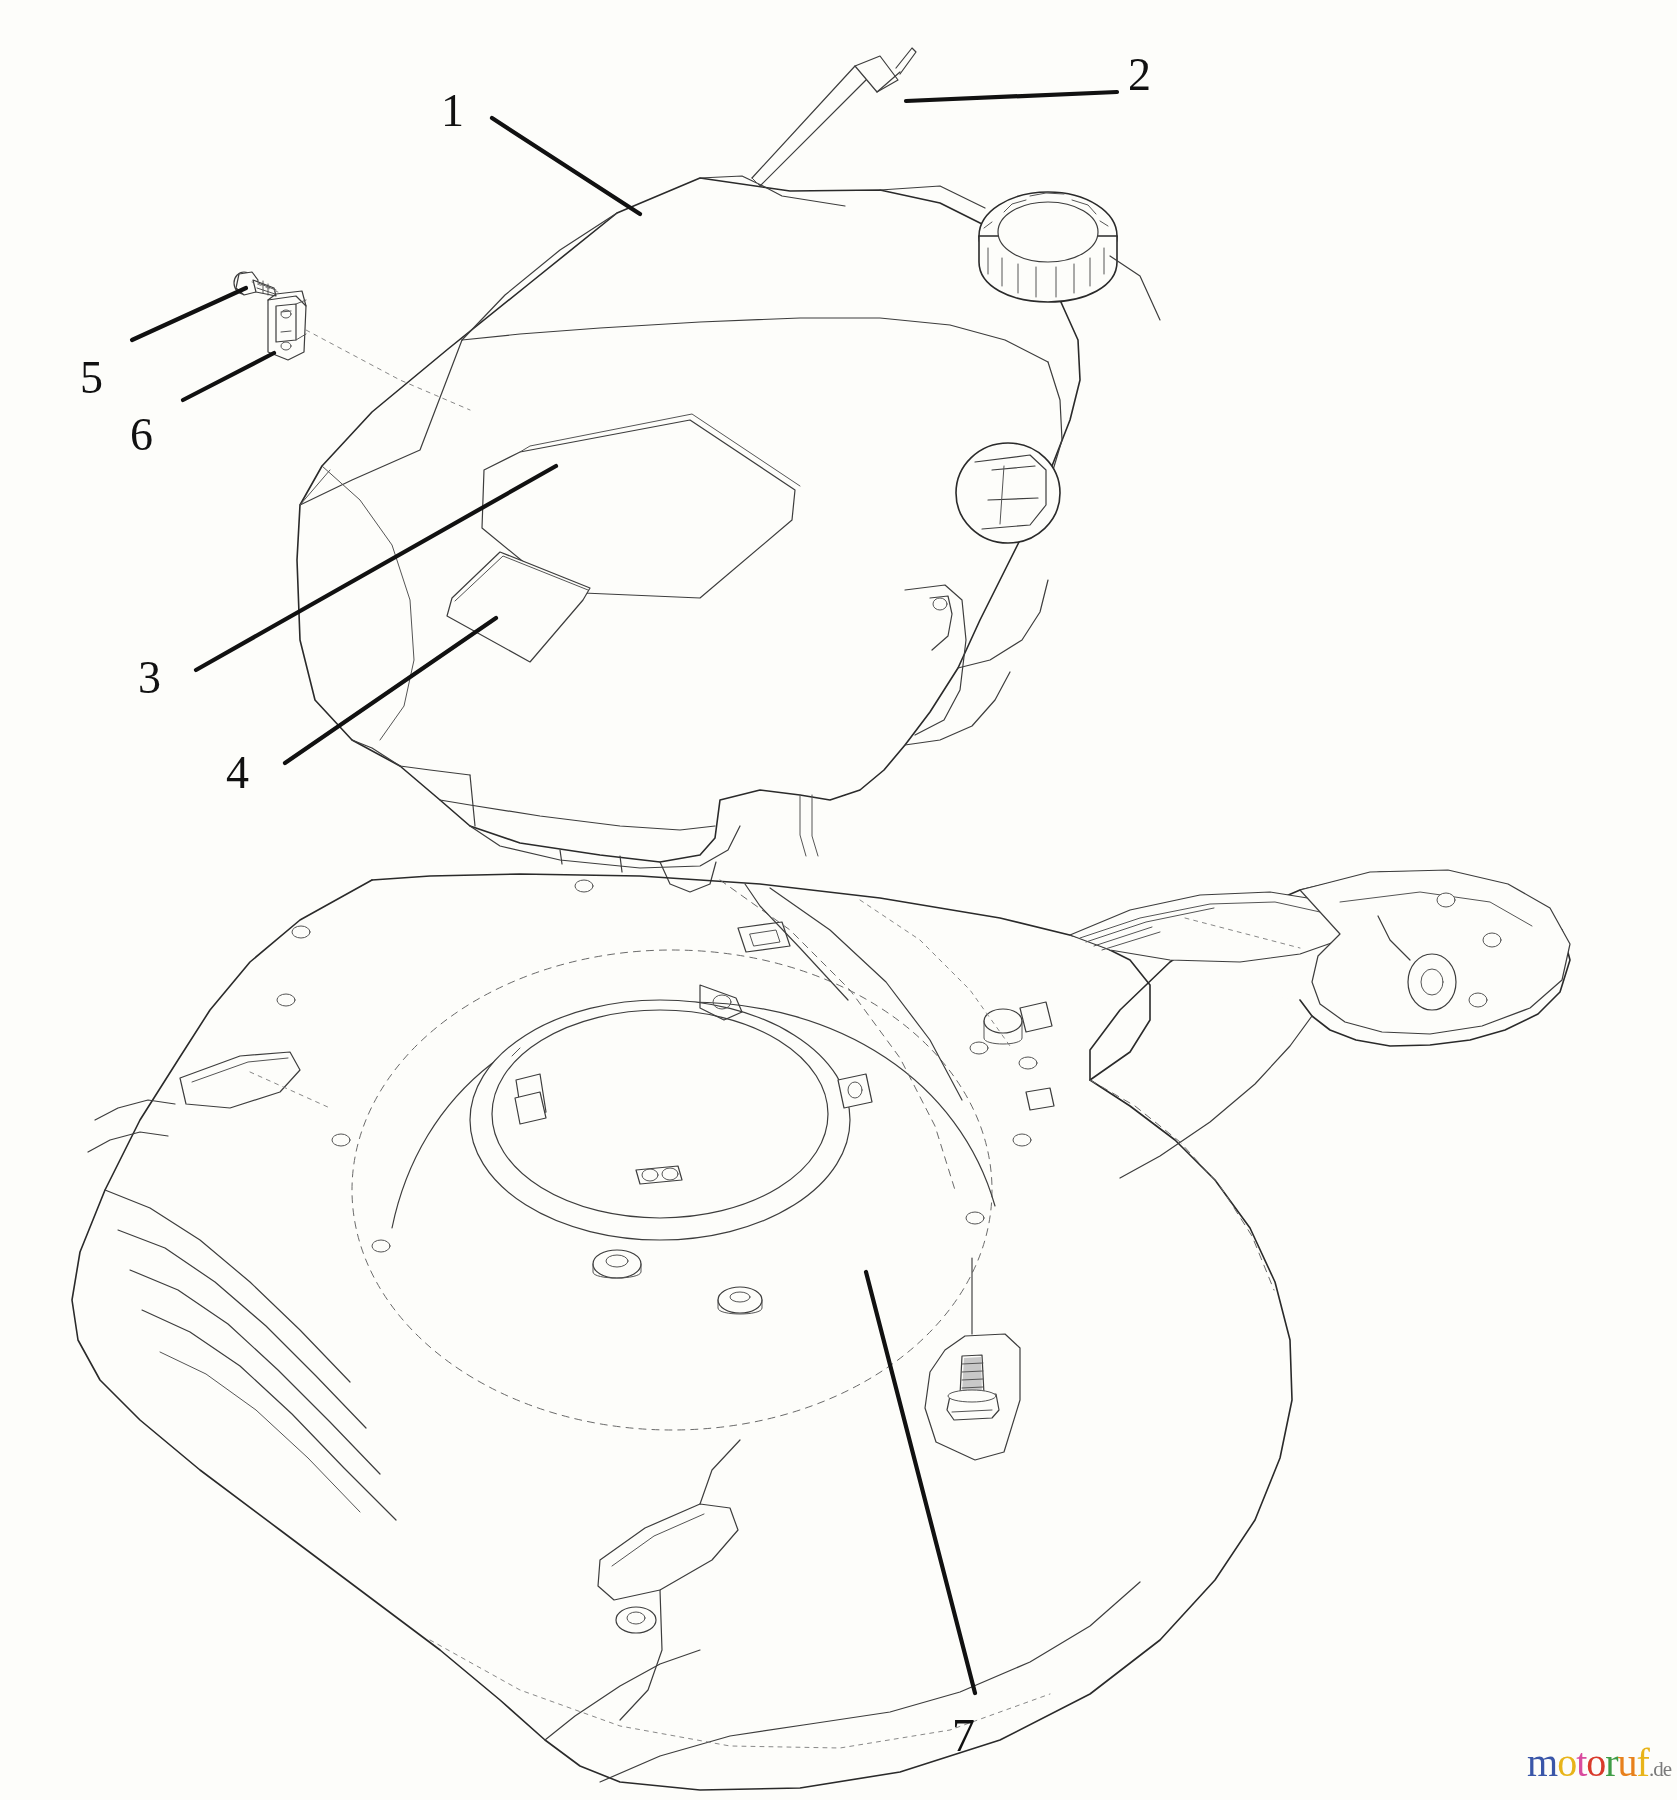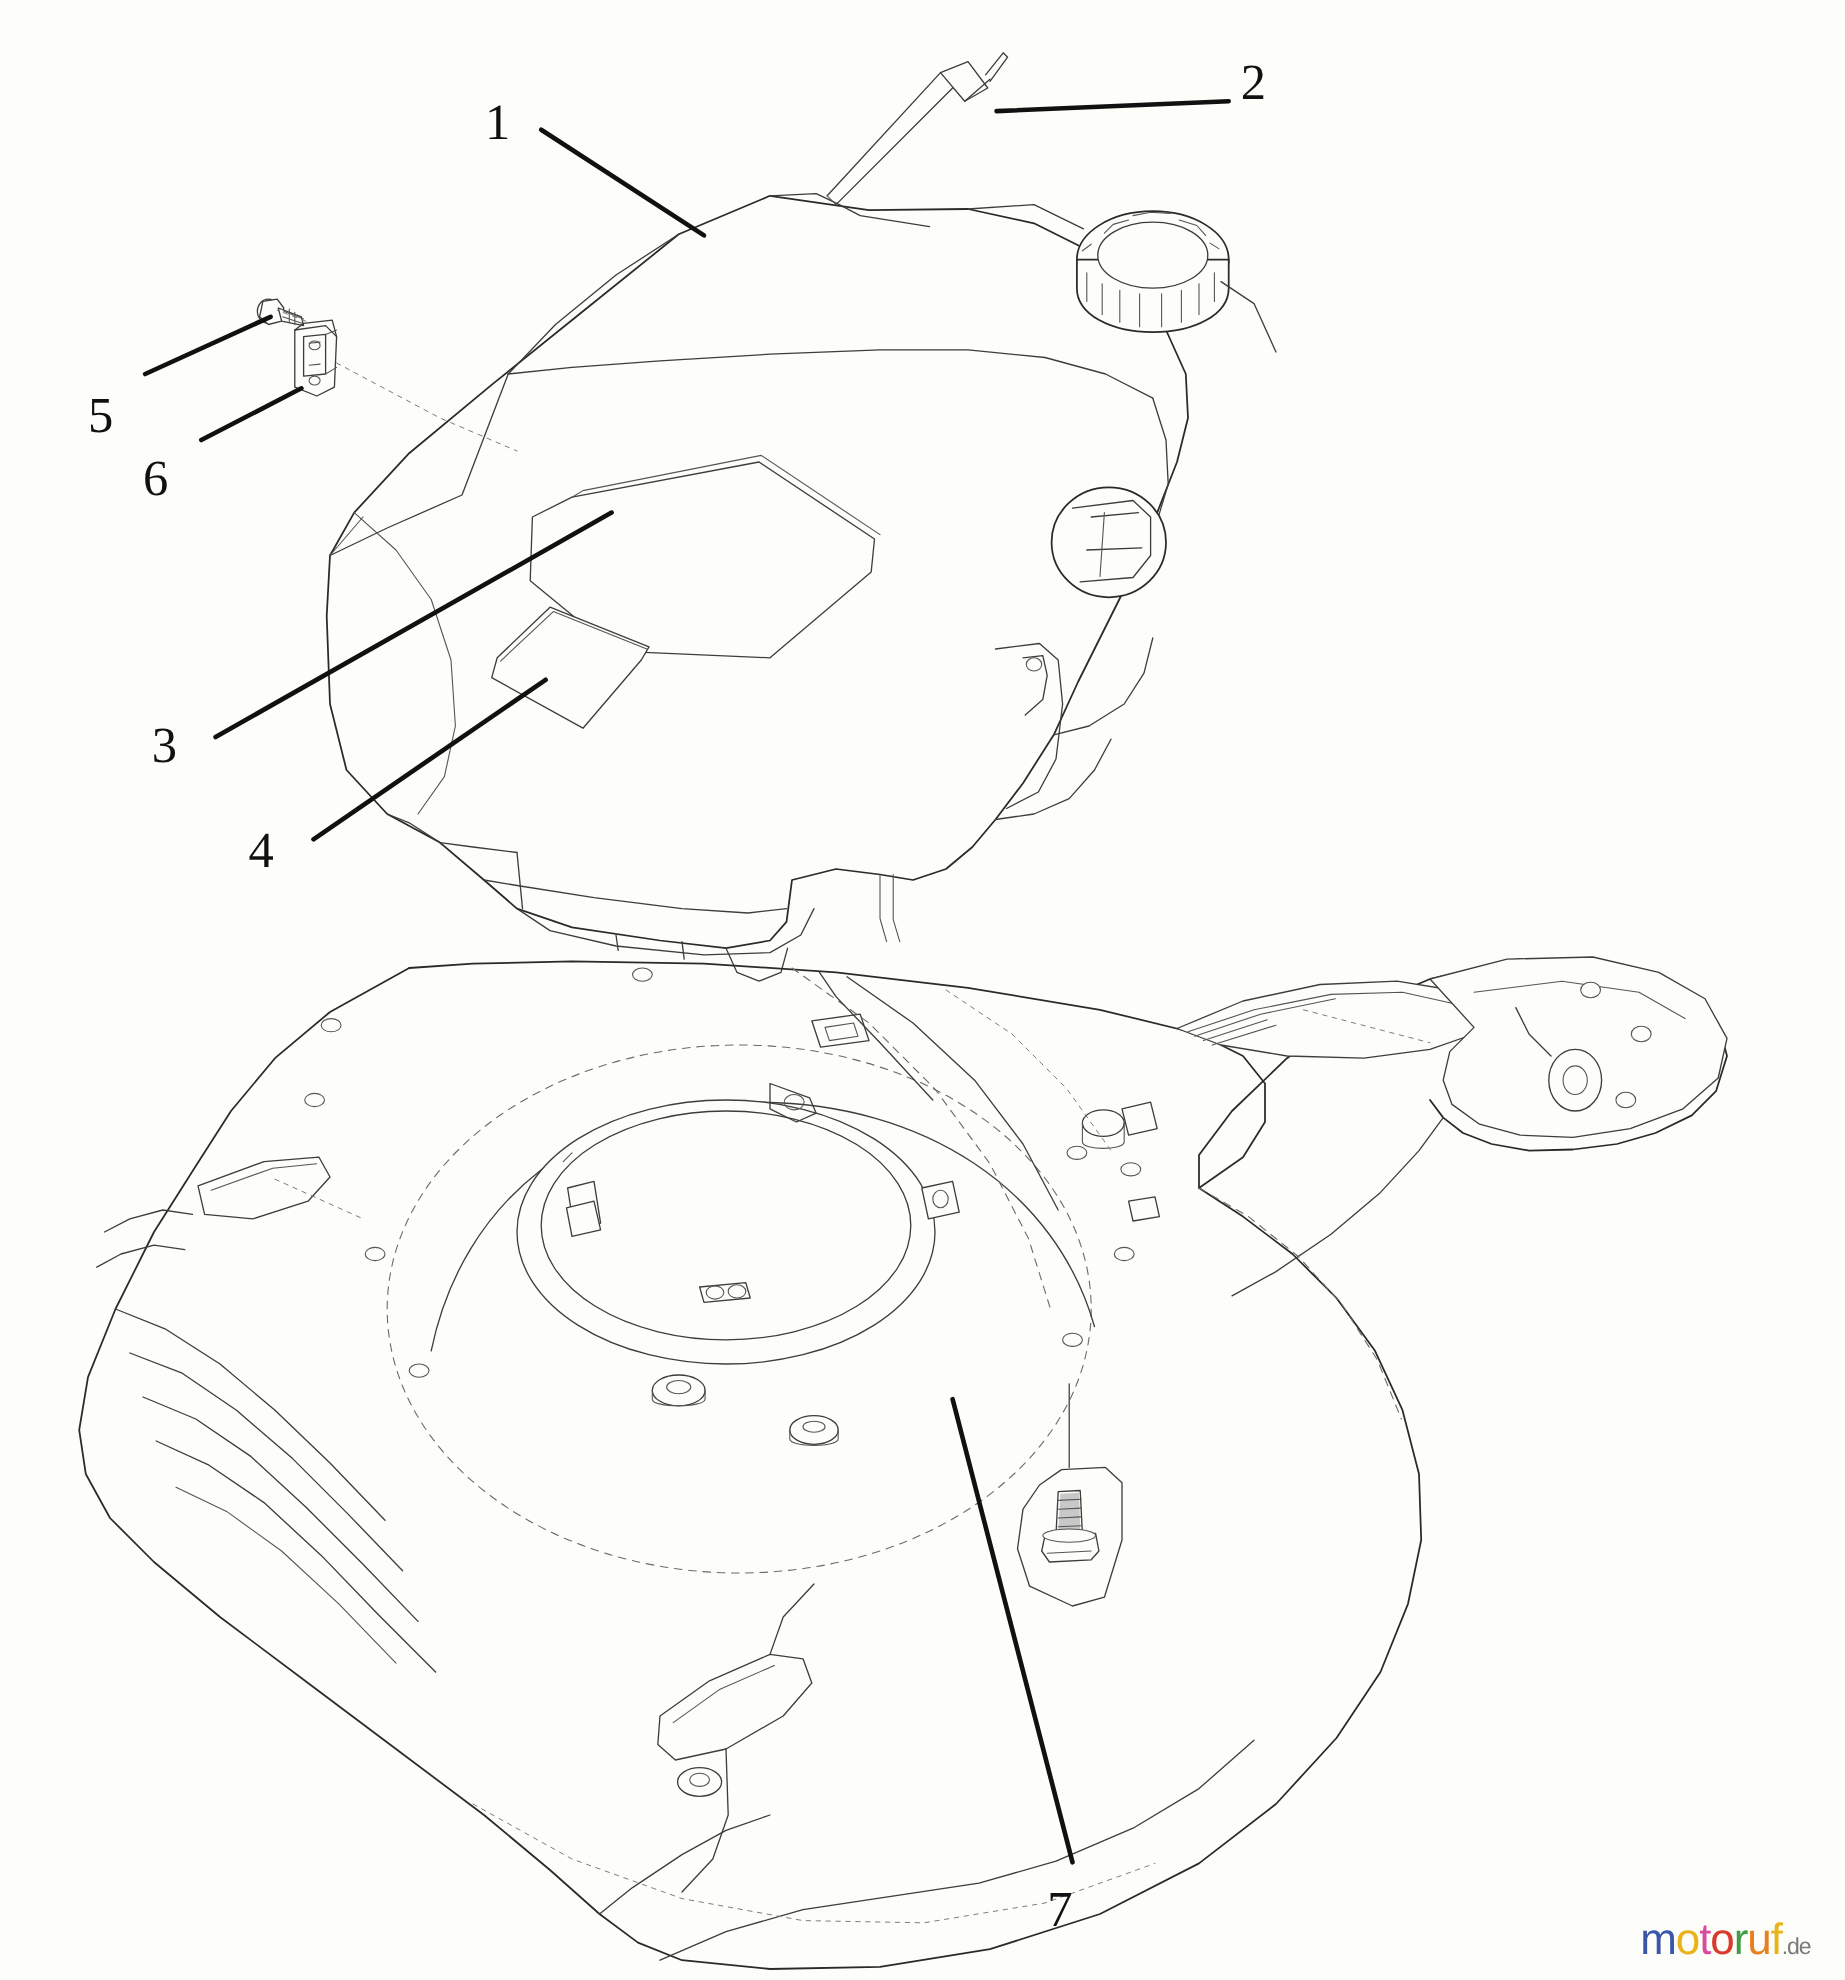--- a/index.html
+++ b/index.html
@@ -1,20 +1,20 @@
 <!DOCTYPE html>
 <html><head>
 <meta charset="utf-8">
 <style>
   html,body{margin:0;padding:0;background:#fdfdfa;}
   body{font-family:"Liberation Serif",serif;}
   #page{position:relative;width:1677px;height:1800px;background:#fdfdfa;overflow:hidden;}
   #diagram{position:absolute;left:0;top:0;width:1677px;height:1800px;}
   .callout{position:absolute;font-family:"Liberation Serif",serif;font-size:46px;color:#111;line-height:1;user-select:none;}
-  #watermark{position:absolute;right:31px;bottom:14px;font-family:Liberation Sans, sans-serif;font-size:40px;letter-spacing:-1px;white-space:nowrap;}
+  #watermark{position:absolute;right:6px;bottom:14px;font-family:Liberation Serif, serif;font-size:40px;letter-spacing:-1px;white-space:nowrap;}
   #watermark .wm-l{display:inline-block;}
   #watermark .wm-de{font-size:21px;color:#7a7a7a;vertical-align:baseline;}
 </style>
 </head>
 <body>
 
 <div id="page">
 
   <svg id="diagram" viewBox="0 0 1677 1800" xmlns="http://www.w3.org/2000/svg">
     <defs>

